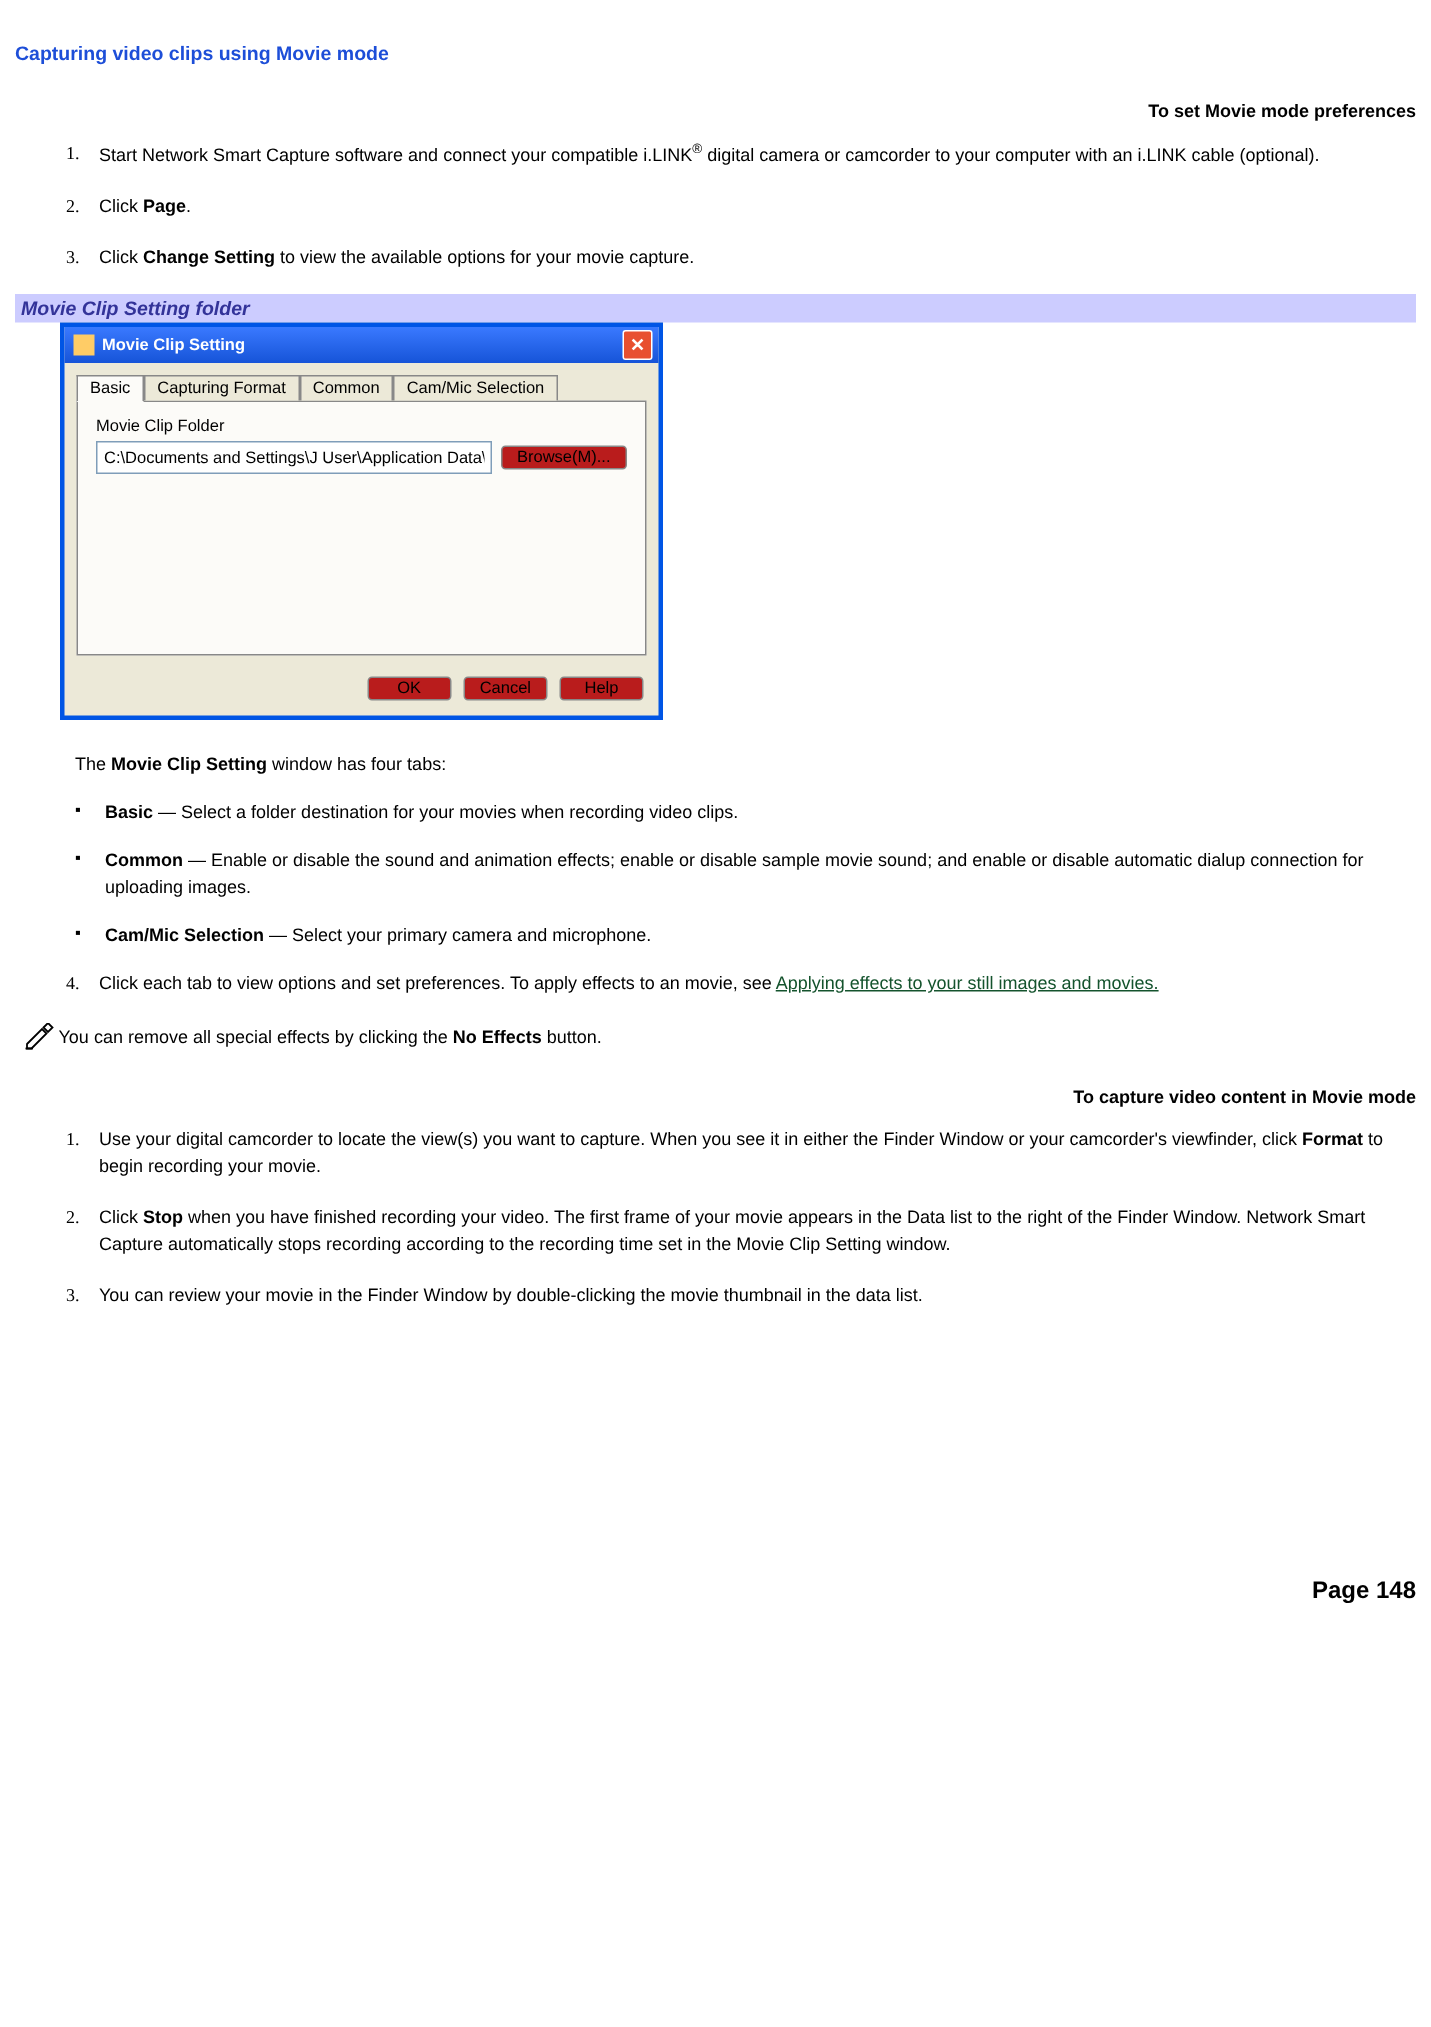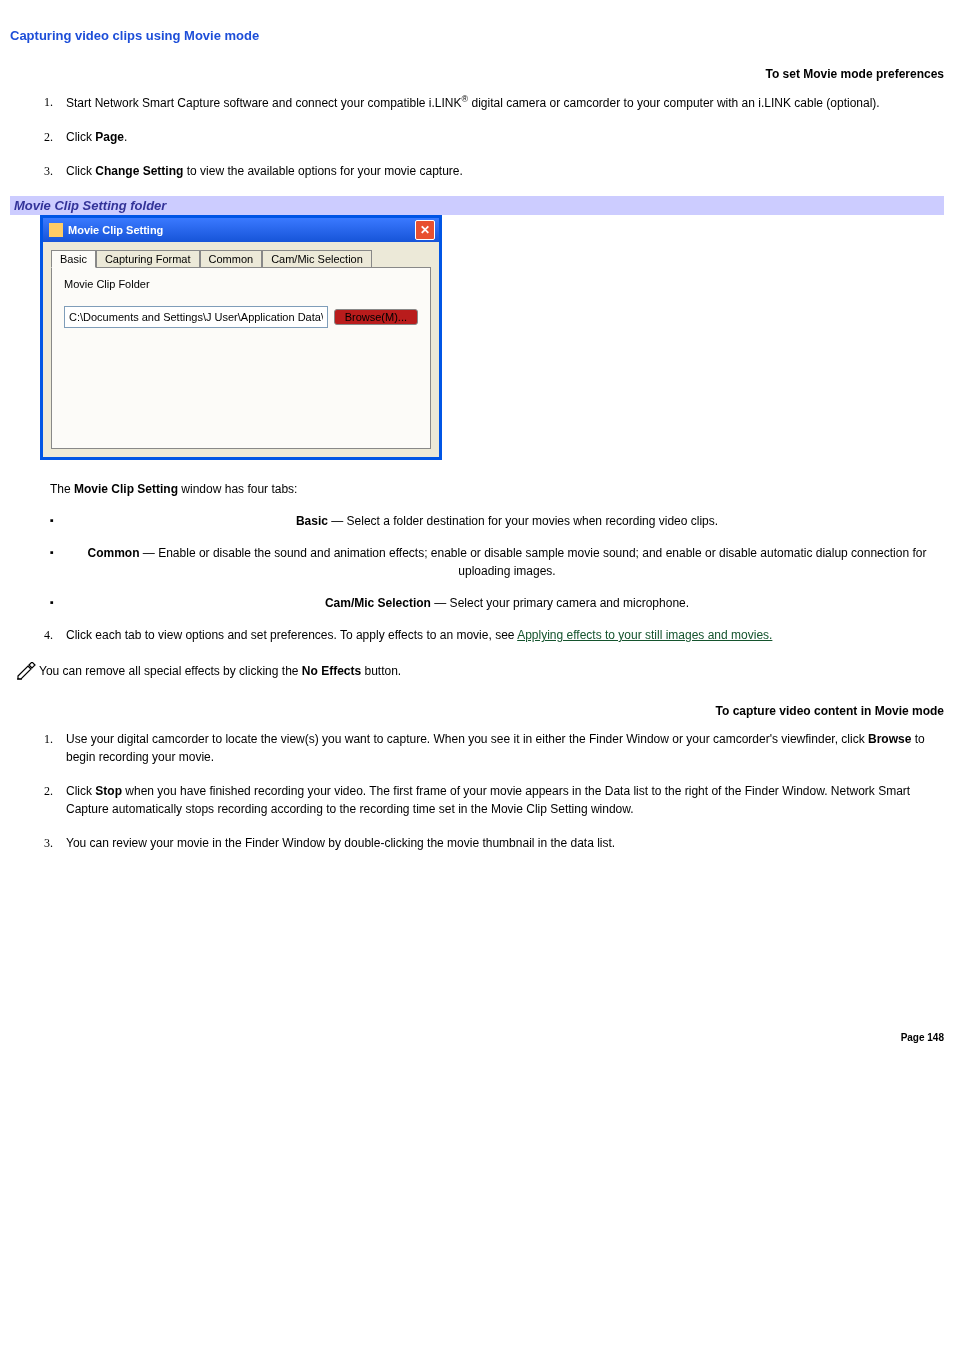--- a/index.html
+++ b/index.html
@@ -108,21 +108,21 @@
     margin-bottom: -1px;
   }
   .tabbody {
     border: 1px solid #888;
     background: #fcfbf8;
     margin: 0 8px 8px 8px;
     padding: 10px 12px 120px 12px;
   }
   .fieldset-label {
     font-size: 11px;
-    margin-bottom: 16px;
+    margin-bottom: 4px;
   }
   .fieldrow {
     display: flex;
     align-items: center;
     gap: 6px;
   }
   .textfield {
     flex: 1;
     border: 1px solid #7f9db9;
     background: #fff;
@@ -144,21 +144,20 @@
   .btnrow {
     display: flex;
     justify-content: flex-end;
     gap: 8px;
     padding: 6px 10px 10px 10px;
   }
   ul.sq {
     list-style: none;
     padding: 0;
     margin: 10px 0 10px 34px;
-    text-align: center;
   }
   ul.sq > li {
     position: relative;
     padding-left: 26px;
     margin: 14px 0;
     line-height: 1.5;
   }
   ul.sq > li::before {
     content: "▪";
     position: absolute;
@@ -175,21 +174,21 @@
     margin: 18px 0 24px 6px;
   }
   .pen-icon {
     width: 22px; height: 18px;
     position: relative;
   }
   .pen-icon svg { width: 22px; height: 18px; }
   .footer {
     text-align: right;
     font-weight: bold;
-    font-size: 10px;
+    font-size: 16px;
     margin-top: 180px;
   }
   .intro-para {
     margin: 0 0 12px 40px;
     line-height: 1.5;
   }
   b { font-weight: bold; }
 </style>
 </head>
 <body>
@@ -234,20 +233,25 @@
       <div class="tab">Common</div>
       <div class="tab">Cam/Mic Selection</div>
     </div>
     <div class="tabbody">
       <div class="fieldset-label">Movie Clip Folder</div>
       <div class="fieldrow">
         <input class="textfield" value="C:\Documents and Settings\J User\Application Data\So" style="">
         <button class="winbtn">Browse(M)...</button>
       </div>
     </div>
+    <div class="btnrow">
+      <button class="winbtn">OK</button>
+      <button class="winbtn">Cancel</button>
+      <button class="winbtn">Help</button>
+    </div>
   </div>
 </div>
 
 <p class="intro-para">
   <span>The </span><b>Movie Clip Setting</b><span> window has four tabs:</span>
 </p>
 
 <ul class="sq">
   <li><b>Basic</b><span> — Select a folder destination for your movies when recording video clips.</span></li>
   <li><b>Common</b><span> — Enable or disable the sound and animation effects; enable or disable sample movie sound; and enable or disable automatic dialup connection for uploading images.</span></li>
@@ -274,21 +278,21 @@
     <span>You can remove all special effects by clicking the </span><b>No Effects</b><span> button.</span>
   </span>
 </div>
 
 <div class="sub-heading">To capture video content in Movie mode</div>
 
 <ol class="num-list">
   <li>
     <span class="num">1.</span>
     <span class="txt">
-      <span>Use your digital camcorder to locate the view(s) you want to capture. When you see it in either the Finder Window or your camcorder's viewfinder, click </span><b>Browse</b><span> to begin recording your movie.</span>
+      <span>Use your digital camcorder to locate the view(s) you want to capture. When you see it in either the Finder Window or your camcorder's viewfinder, click </span><b>Format</b><span> to begin recording your movie.</span>
     </span>
   </li>
   <li>
     <span class="num">2.</span>
     <span class="txt">
       <span>Click </span><b>Stop</b><span> when you have finished recording your video. The first frame of your movie appears in the Data list to the right of the Finder Window. Network Smart Capture automatically stops recording according to the recording time set in the Movie Clip Setting window.</span>
     </span>
   </li>
   <li>
     <span class="num">3.</span>

